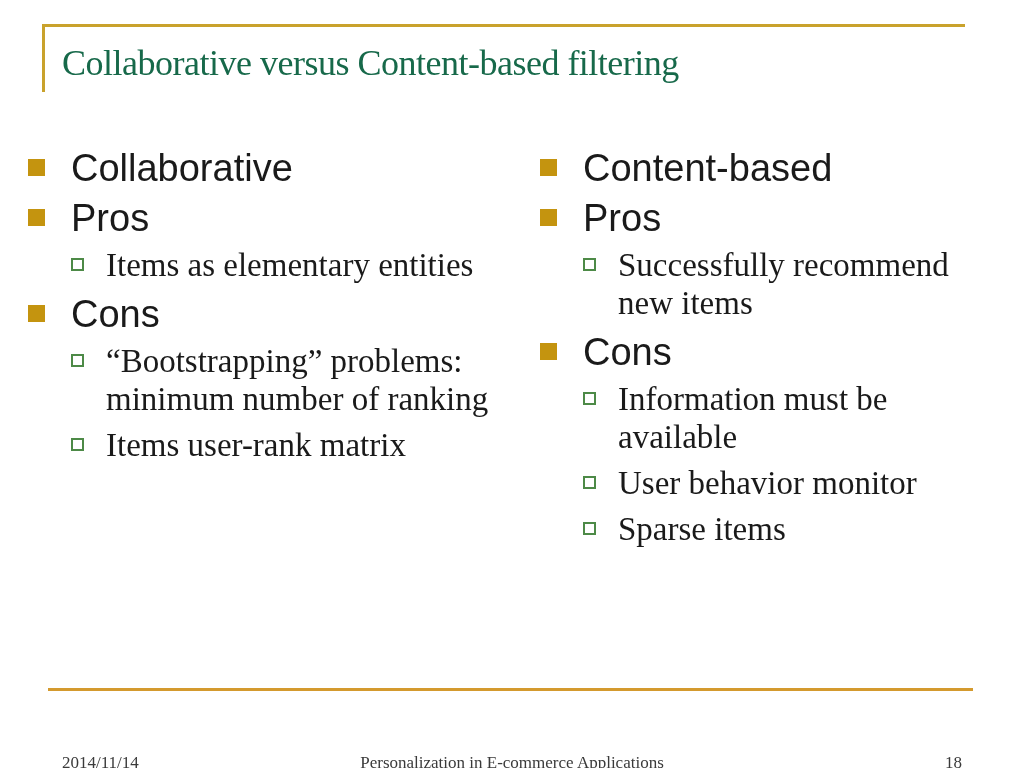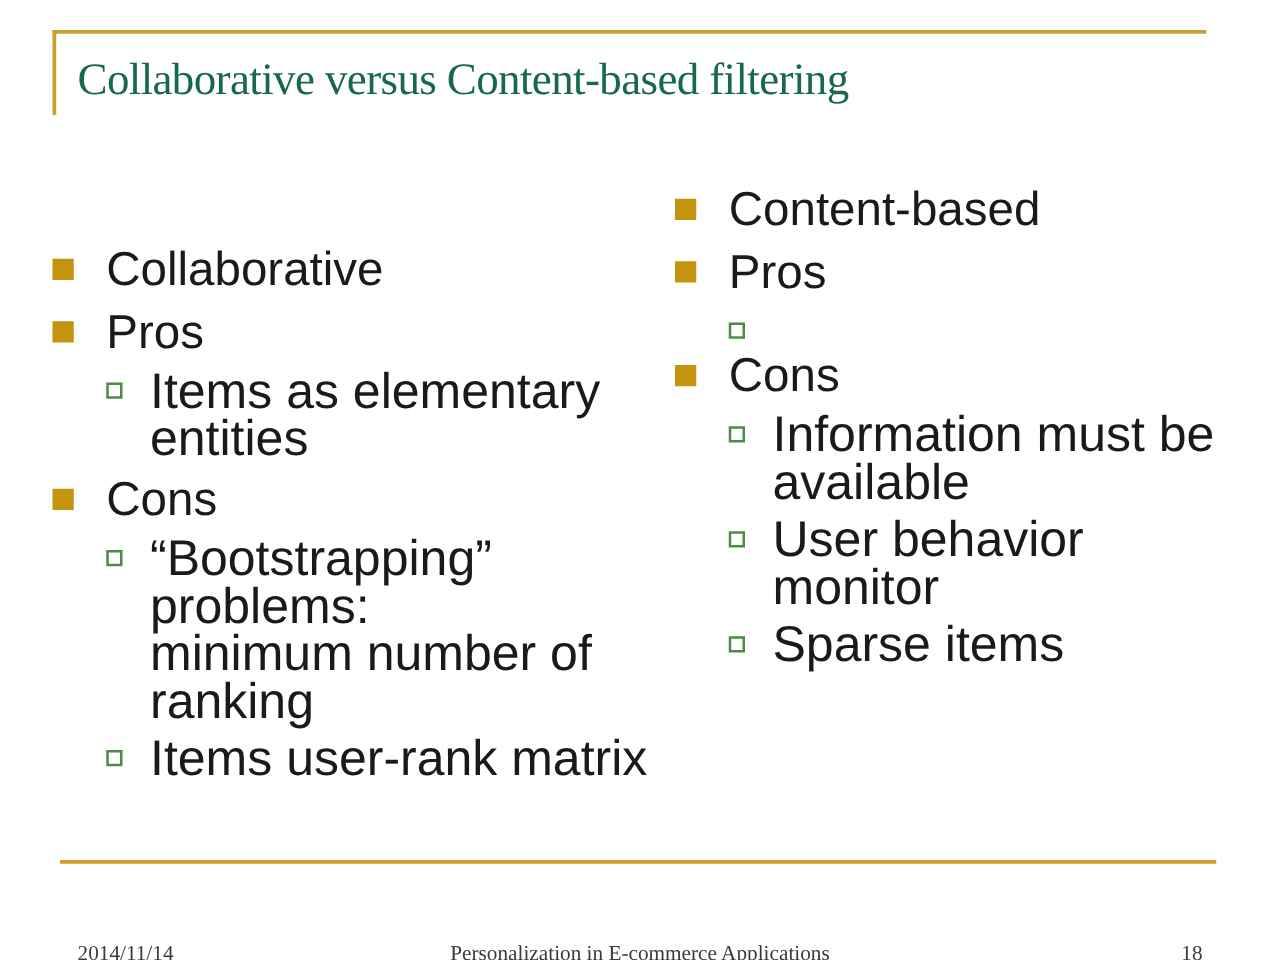--- a/index.html
+++ b/index.html
@@ -46,38 +46,39 @@
     line-height: 58px;
     letter-spacing: -0.5px;
     color: var(--title-green, #17694A);
     white-space: nowrap;
   }
   
   .col {
     position: absolute;
     top: 146px;
   }
-  .col-left  { left: 42px;  width: 478px; margin-top: 48px; }
+  .col-left  { left: 28px;  width: 478px; }
   .col-right { left: 540px; width: 470px; }
 
   .item {
     display: flex;
     align-items: flex-start;
     color: #1a1a1a;
   }
   .item.l1 {
     font-size: 38px;
     line-height: 44px;
     margin-bottom: 6px;
   }
   .item.l2 {
-    font-size: 40px;
+    font-size: 33px;
     line-height: 38px;
     margin-bottom: 8px;
     padding-left: 43px;
+    font-family: Liberation Serif, serif;
   }
   .item .txt { white-space: pre-line; }
   .bullet1 {
     flex: none;
     width: 17px;
     height: 17px;
     margin-top: 13px;
     margin-right: 26px;
     background: var(--bullet-gold, #C4940F);
   }
@@ -156,20 +157,22 @@
       <div class="item l1">
         <span class="bullet1"></span>
         <span class="txt">Content-based</span>
       </div>
       <div class="item l1">
         <span class="bullet1"></span>
         <span class="txt">Pros</span>
       </div>
       <div class="item l2">
         <span class="bullet2"></span>
+        <span class="txt">Successfully recommend
+new items</span>
       </div>
       <div class="item l1">
         <span class="bullet1"></span>
         <span class="txt">Cons</span>
       </div>
       <div class="item l2">
         <span class="bullet2"></span>
         <span class="txt">Information must be
 available</span>
       </div>

